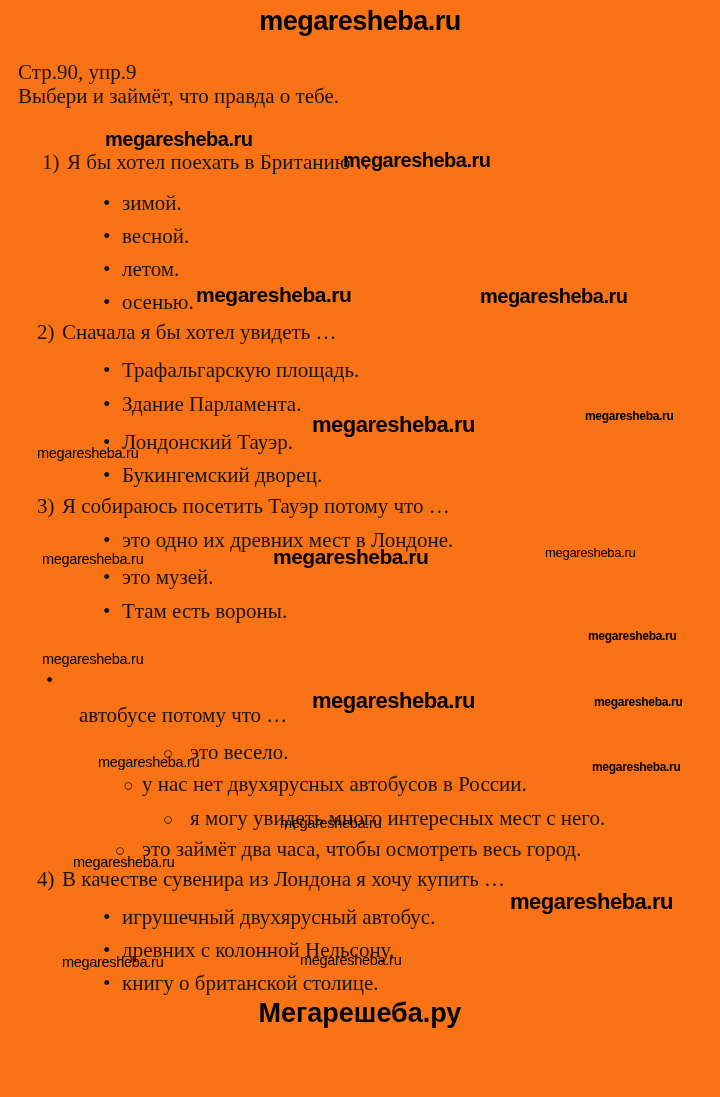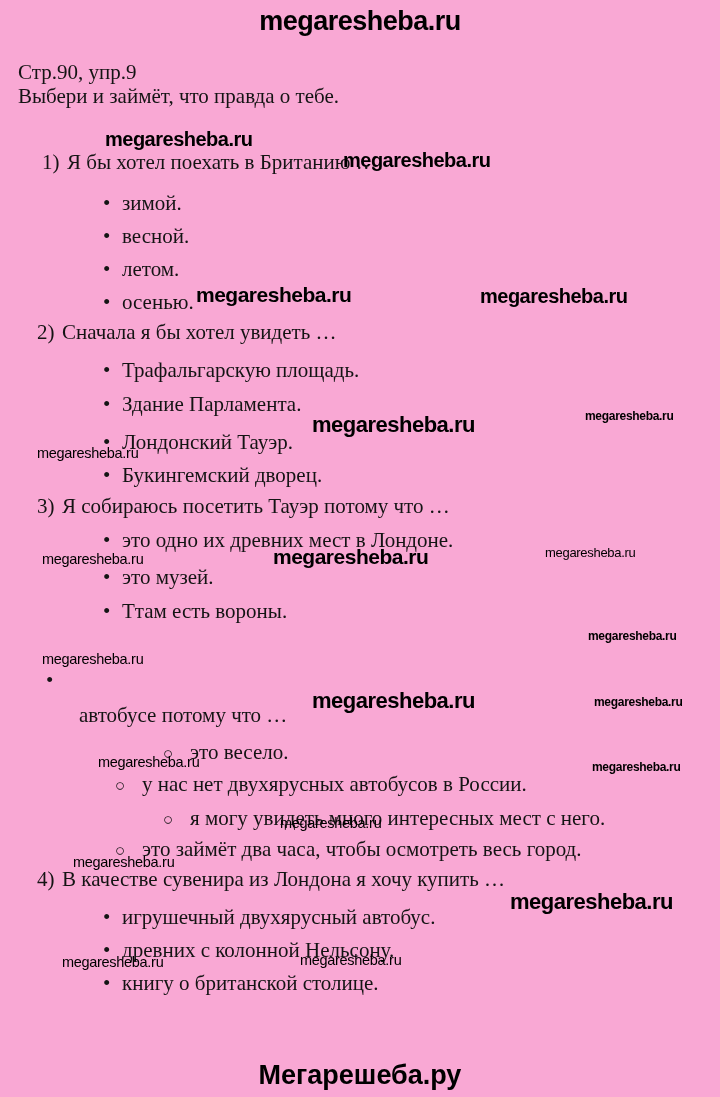--- a/index.html
+++ b/index.html
@@ -1,20 +1,20 @@
 <!DOCTYPE html>
 <html><head>
 <meta charset="utf-8">
 <style>
   html, body { margin: 0; padding: 0; background: #ffffff; }
   #page {
     position: relative;
     width: 720px;
     height: 1097px;
-    background: #f9a8d4;
+    background: #f97316;
     overflow: hidden;
     font-family: "Liberation Serif", serif;
   }
   .serif-line {
     position: absolute;
     font-family: "Liberation Serif", serif;
     font-size: 21px;
     line-height: 1.15;
     color: #141414;
     white-space: nowrap;
@@ -116,21 +116,21 @@
   <div class="serif-line" style="left:103px; top:599px;">
     <span class="marker">•</span><span>Ттам есть вороны.</span>
   </div>
 
   <div class="serif-line" style="left:46px; top:668px;">•</div>
   <div class="serif-line" style="left:79px; top:703px;">автобусе потому что …</div>
 
   <div class="serif-line" style="left:115px; top:740px;margin-left:48px;">
     <span class="marker-circle">○</span><span>это весело.</span>
   </div>
-  <div class="serif-line" style="left:115px; top:772px;">
+  <div class="serif-line" style="left:115px; top:772px;text-align:center;">
     <span class="marker-circle">○</span><span>у нас нет двухярусных автобусов в России.</span>
   </div>
   <div class="serif-line" style="left:115px; top:806px;margin-left:48px;">
     <span class="marker-circle">○</span><span>я могу увидеть много интересных мест с него.</span>
   </div>
   <div class="serif-line" style="left:115px; top:837px;">
     <span class="marker-circle">○</span><span>это займёт два часа, чтобы осмотреть весь город.</span>
   </div>
 
   <div class="serif-line" style="left:37px; top:867px;">
@@ -139,21 +139,21 @@
   <div class="serif-line" style="left:103px; top:905px;">
     <span class="marker">•</span><span>игрушечный двухярусный автобус.</span>
   </div>
   <div class="serif-line" style="left:103px; top:938px;">
     <span class="marker">•</span><span>древних с колонной Нельсону.</span>
   </div>
   <div class="serif-line" style="left:103px; top:971px;">
     <span class="marker">•</span><span>книгу о британской столице.</span>
   </div>
 
-  <div class="brand-title" style="top:1060px; letter-spacing:0;">Мегарешеба.ру</div>
+  <div class="brand-title" style="top:998px; letter-spacing:0;">Мегарешеба.ру</div>
 
   <span class="wm wm-b20" style="left:105px; top:128px;">megaresheba.ru</span>
   <span class="wm wm-b20" style="left:343px; top:149px;">megaresheba.ru</span>
   <span class="wm wm-b21" style="left:196px; top:283px;">megaresheba.ru</span>
   <span class="wm wm-b20" style="left:480px; top:285px;">megaresheba.ru</span>
   <span class="wm wm-b12" style="left:585px; top:409px;">megaresheba.ru</span>
   <span class="wm wm-b22" style="left:312px; top:412px;">megaresheba.ru</span>
   <span class="wm wm-r14" style="left:37px; top:445px;">megaresheba.ru</span>
   <span class="wm wm-r13" style="left:545px; top:545px;">megaresheba.ru</span>
   <span class="wm wm-r14" style="left:42px; top:551px;">megaresheba.ru</span>

